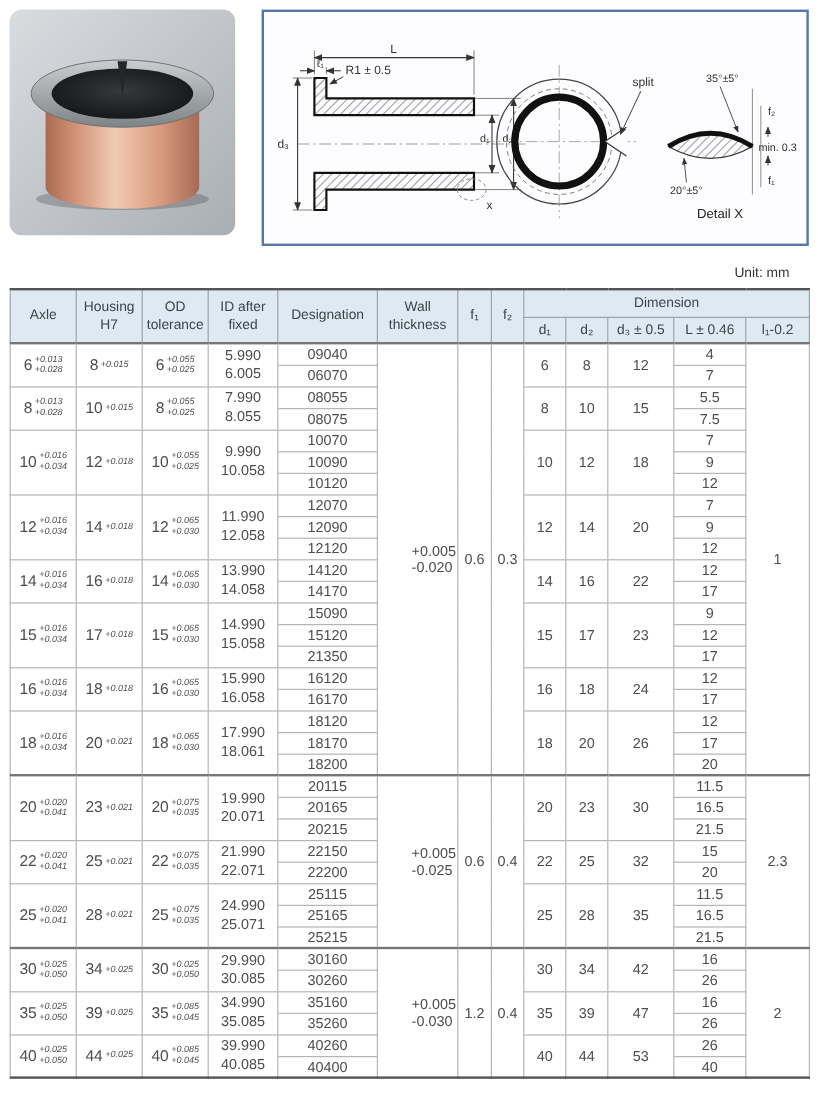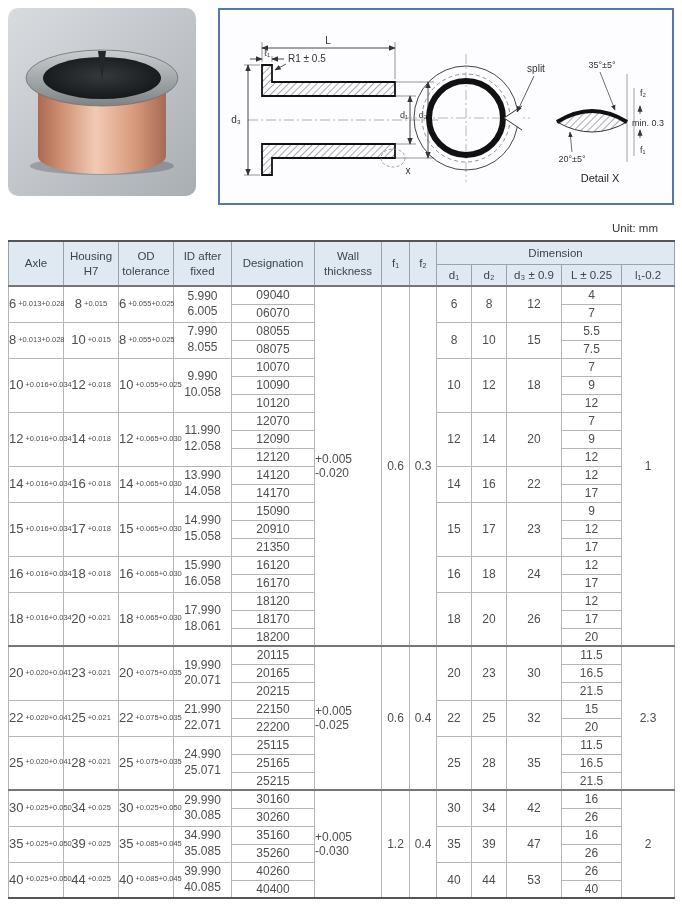--- a/index.html
+++ b/index.html
@@ -25,23 +25,23 @@
     font-size:11.5px;color:#3d444b;padding:1px 0;line-height:1.25;}
   table.spec thead tr.h1 th{height:20px;}
   table.spec thead tr.h2 th{height:18px;}
   table.spec td{border:1px solid #b5b5b5;text-align:center;vertical-align:middle;
     color:#4d4d4d;font-size:12px;padding:0;line-height:1.2;}
   table.spec tbody tr{height:18px;}
   table.spec tr.group-start td{border-top:1px solid #8c8c8c;}
   table.spec tr.section-start td{border-top:2px solid #767676;}
   .tol{display:inline-flex;align-items:center;gap:2px;}
   .tv{font-size:13px;}
-  .stk{display:inline-flex;font-size:7.5px;line-height:1.15;text-align:left;}
+  .stk{display:inline-flex;flex-direction:column;font-size:7.5px;line-height:1.15;text-align:left;font-style:italic;}
   td.des,td.lv{font-size:11.5px;color:#565656;}
-  td.wall div{text-align:left;}
+  td.wall div{text-align:left;margin-left:28px;}
   td.wall{padding-left:8px;text-align:left;}
   td.idf div{line-height:1.3;}
 </style>
 </head>
 <body>
 
 <div class="photo-panel">
   <svg width="188" height="188" viewBox="0 0 188 188">
     <defs>
       <linearGradient id="copper" x1="0" y1="0" x2="1" y2="0">
@@ -174,22 +174,22 @@
         <th rowspan="2">ID after fixed</th>
         <th rowspan="2">Designation</th>
         <th rowspan="2">Wall thickness</th>
         <th rowspan="2">f₁</th>
         <th rowspan="2">f₂</th>
         <th colspan="5">Dimension</th>
       </tr>
       <tr class="h2">
         <th>d₁</th>
         <th>d₂</th>
-        <th>d₃ ± 0.9</th>
-        <th>L ± 0.25</th>
+        <th>d₃ ± 0.5</th>
+        <th>L ± 0.46</th>
         <th>l₁-0.2</th>
       </tr>
     </thead>
     <tbody>
         <tr class="section-start">
           <td rowspan="2"><span class="tol">
               <span class="tv">6</span>
               <span class="stk">
                 <span class="sup">+0.013</span>
                 <span class="sub">+0.028</span>
@@ -408,21 +408,21 @@
             <div>14.990</div>
             <div>15.058</div>
           </td>
           <td class="des">15090</td>
           <td rowspan="3">15</td>
           <td rowspan="3">17</td>
           <td rowspan="3">23</td>
           <td class="lv">9</td>
         </tr>
         <tr>
-          <td class="des">20910</td>
+          <td class="des">15120</td>
           <td class="lv">12</td>
         </tr>
         <tr>
           <td class="des">21350</td>
           <td class="lv">17</td>
         </tr>
         <tr class="group-start">
           <td rowspan="2"><span class="tol">
               <span class="tv">16</span>
               <span class="stk">

